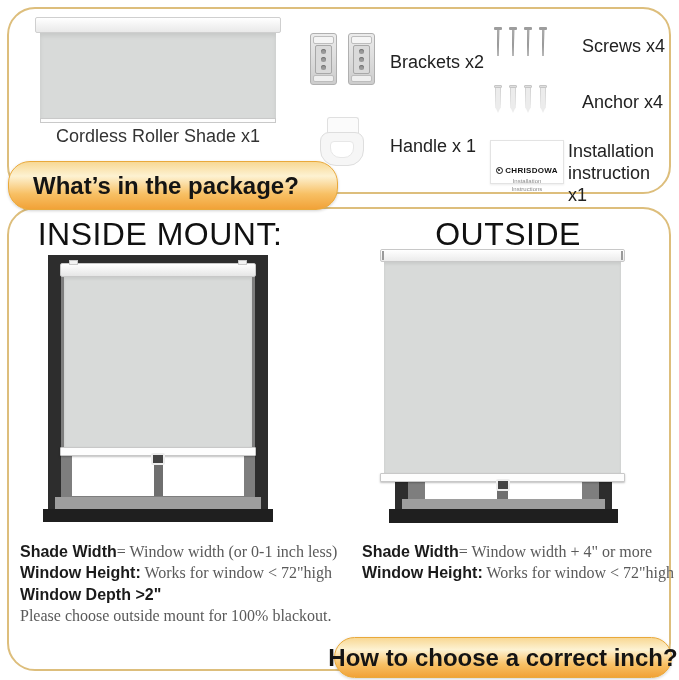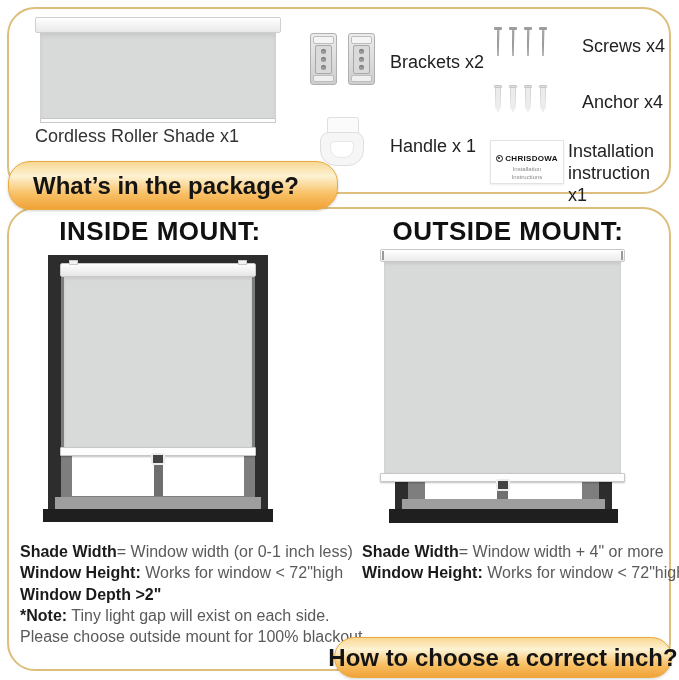--- a/index.html
+++ b/index.html
@@ -39,21 +39,21 @@
   }
   #pkg-shade-fabric {
     position:absolute; left:40px; top:33px; width:236px; height:85px;
     background:var(--shade-fabric,#D4D6D5);
     box-shadow:inset 0 3px 4px rgba(0,0,0,0.08);
   }
   #pkg-shade-rail {
     position:absolute; left:40px; top:118px; width:236px; height:5px;
     background:#fdfdfd; border:1px solid #c9c9c9; box-sizing:border-box;
   }
-  #pkg-shade-caption { position:absolute; left:35px; top:126px; width:246px; text-align:left; font-size:18px; color:#333; }
+  #pkg-shade-caption { position:absolute; left:35px; top:126px; width:246px; text-align:center; font-size:18px; color:#333; }
 
   .bracket {
     position:absolute; width:27px; height:52px;
     background:linear-gradient(180deg,#ececec,#cdcdcd);
     border:1px solid #b0b0b0; border-radius:3px; box-sizing:border-box;
   }
   .bracket::before { content:""; position:absolute; left:2px; right:2px; top:2px; height:6px; background:#f5f5f5; border:1px solid #bdbdbd; border-radius:2px; }
   .bracket::after  { content:""; position:absolute; left:2px; right:2px; bottom:2px; height:5px; background:#efefef; border:1px solid #bdbdbd; border-radius:2px; }
   .bracket .plate { position:absolute; left:4px; right:4px; top:11px; bottom:10px; background:#dadada; border:1px solid #a8a8a8; border-radius:2px; }
   .bracket .hole { width:5px; height:5px; border-radius:50%; background:#9a9a9a; box-shadow:inset 0 1px 1px #6f6f6f; margin:3px auto 0; }
@@ -67,29 +67,29 @@
   .screw { position:relative; width:8px; height:30px; }
   .screw::before { content:""; position:absolute; top:0; left:0; width:8px; height:3px; background:#9d9d9d; border-radius:1px; }
   .screw::after  { content:""; position:absolute; top:3px; left:2.5px; width:3px; height:26px; background:linear-gradient(180deg,#ababab,#8d8d8d); clip-path:polygon(0 0,100% 0,70% 100%,30% 100%); }
   .anchor { position:relative; width:8px; height:29px; }
   .anchor::before { content:""; position:absolute; top:0; left:0; width:8px; height:3px; background:#dedede; border:1px solid #c6c6c6; box-sizing:border-box; border-radius:1px; }
   .anchor::after  { content:""; position:absolute; top:3px; left:1px; width:6px; height:25px; background:#ececec; border-left:1px solid #d2d2d2; border-right:1px solid #d2d2d2; box-sizing:border-box; clip-path:polygon(0 0,100% 0,88% 80%,50% 100%,12% 80%); }
 
   #inst-card {
     position:absolute; left:490px; top:140px; width:74px; height:44px;
     background:#fff; border:1px solid #e3e3e3; box-shadow:0 1px 2px rgba(0,0,0,0.08);
-    display:flex; flex-direction:column; align-items:center; padding-top:13px; box-sizing:border-box;
+    display:flex; flex-direction:column; align-items:center; padding-top:25px; box-sizing:border-box;
   }
   #inst-card .brand-row { display:flex; align-items:center; gap:2px; font-weight:bold; font-size:8px; letter-spacing:0.3px; color:#111; }
   #inst-card .logo { width:7px; height:7px; border:1.5px solid #111; border-radius:50%; position:relative; box-sizing:border-box; }
   #inst-card .logo::after { content:""; position:absolute; left:1px; top:1px; width:2px; height:2px; background:#111; border-radius:50%; }
   #inst-card .card-line { font-size:6px; color:#8a8a8a; margin-top:2.5px; }
 
   
-  .mount-heading { position:absolute; font-size:26px; font-weight:700; letter-spacing:0.5px; color:#111; text-align:center; width:280px; }
+  .mount-heading { position:absolute; font-size:32px; font-weight:400; letter-spacing:0.5px; color:#111; text-align:center; width:280px; }
   #heading-inside  { left:20px;  top:216px; }
   #heading-outside { left:368px; top:216px; }
 
   
   #diagram-inside { position:absolute; left:48px; top:255px; width:220px; height:267px; background:var(--window-frame,#2D2D2D); }
   #diagram-inside .wi-base   { position:absolute; left:-5px; right:-5px; bottom:0; height:13px; background:#1f1f1f; }
   #diagram-inside .wi-inner  { position:absolute; left:13px; right:13px; top:13px; bottom:25px; background:#7E7E7E; }
   #diagram-inside .wi-panes  { position:absolute; left:24px; right:24px; top:201px; height:40px; background:#ffffff; }
   #diagram-inside .wi-mullion{ position:absolute; left:calc(50% - 4.5px); top:0; bottom:0; width:9px; background:#6F6F6F; }
   #diagram-inside .wi-sill   { position:absolute; left:7px; right:7px; bottom:13px; height:12px; background:#9E9E9E; }
@@ -113,21 +113,21 @@
   #diagram-outside .wo-head::before { left:1px; } #diagram-outside .wo-head::after { right:1px; }
   #diagram-outside .wo-fabric{ position:absolute; left:4px; right:4px; top:13px; height:211px; background:var(--shade-fabric,#D8DAD9); box-shadow:inset 0 2px 3px rgba(0,0,0,0.07); }
   #diagram-outside .wo-rail  { position:absolute; left:0; right:0; top:224px; height:9px; background:#fdfdfd; border:1px solid #c8c8c8; border-radius:1px; box-sizing:border-box; box-shadow:0 1px 2px rgba(0,0,0,0.25); }
   #diagram-outside .wo-handle{ position:absolute; left:calc(50% - 7px); top:230px; width:14px; height:12px; background:#434343; border:2px solid #ececec; border-radius:2px; box-sizing:border-box; }
 
   
   .specs { position:absolute; font-size:16px; line-height:21.3px; white-space:nowrap; }
   #specs-inside  { left:20px;  top:541px; }
   #specs-outside { left:362px; top:541px; }
   .spec-label { font-weight:700; color:#1b1b1b; }
-  .spec-value { color:#5a5a5a; }
+  .spec-value { color:#5a5a5a;font-family:Liberation Serif, serif; }
 </style>
 </head>
 <body>
 
 <div id="box-package" class="section-box"></div>
 
 <div id="pkg-shade-head"></div>
 <div id="pkg-shade-fabric"></div>
 <div id="pkg-shade-rail"></div>
 <div id="pkg-shade-caption">Cordless Roller Shade x1</div>
@@ -215,21 +215,20 @@
   <div class="wo-head"></div>
   <div class="wo-fabric"></div>
   <div class="wo-rail"></div>
   <div class="wo-handle"></div>
 </div>
 
 <div id="specs-inside" class="specs">
   <div><span class="spec-label">Shade Width</span><span class="spec-value">= Window width (or 0-1 inch less)</span></div>
   <div><span class="spec-label">Window Height:</span><span class="spec-value"> Works for window &lt; 72"high</span></div>
   <div><span class="spec-label">Window Depth &gt;2"</span><span class="spec-value"></span></div>
-  <div><span class="spec-label">*Note:</span><span class="spec-value"> Tiny light gap will exist on each side.</span></div>
   <div><span class="spec-label"></span><span class="spec-value">Please choose outside mount for 100% blackout.</span></div>
 </div>
 
 <div id="specs-outside" class="specs">
   <div><span class="spec-label">Shade Width</span><span class="spec-value">= Window width + 4" or more</span></div>
   <div><span class="spec-label">Window Height:</span><span class="spec-value"> Works for window &lt; 72"high</span></div>
 </div>
 
 <div id="banner-size" class="banner">
   <span>How to choose a correct inch?</span>

